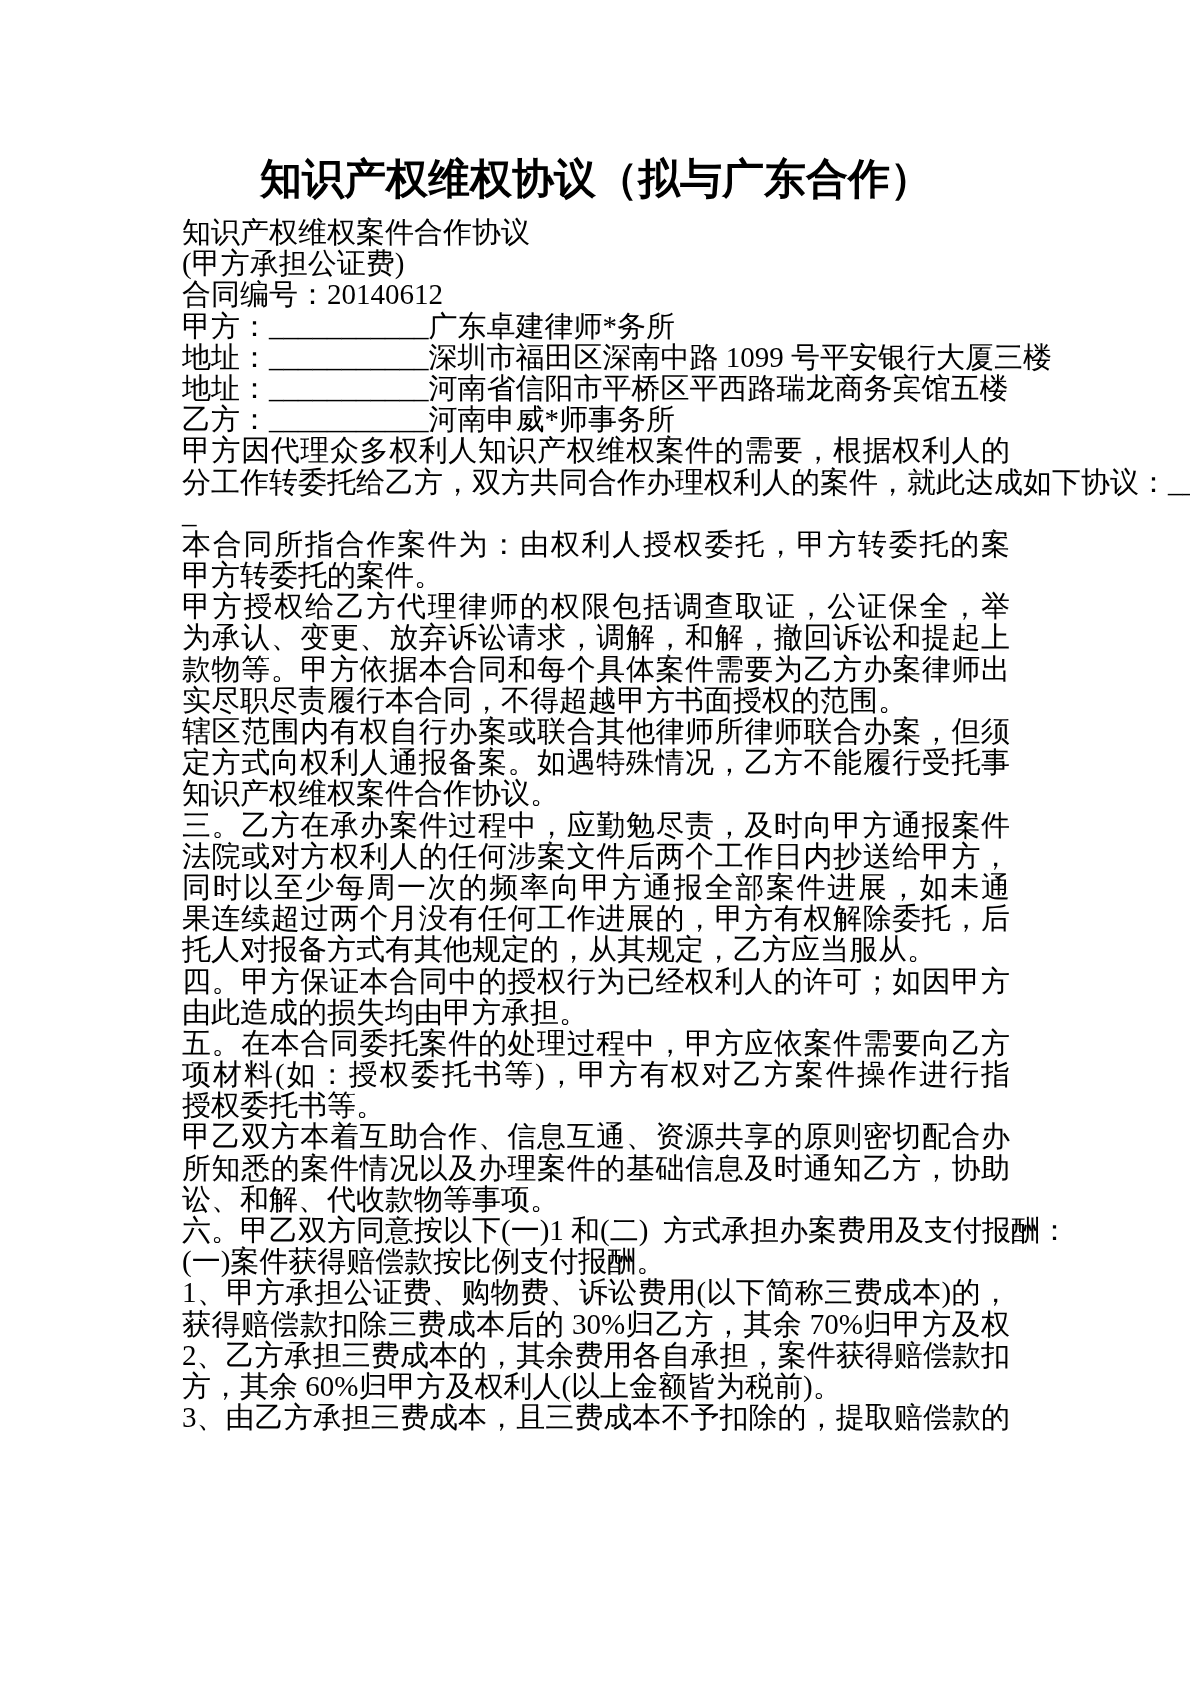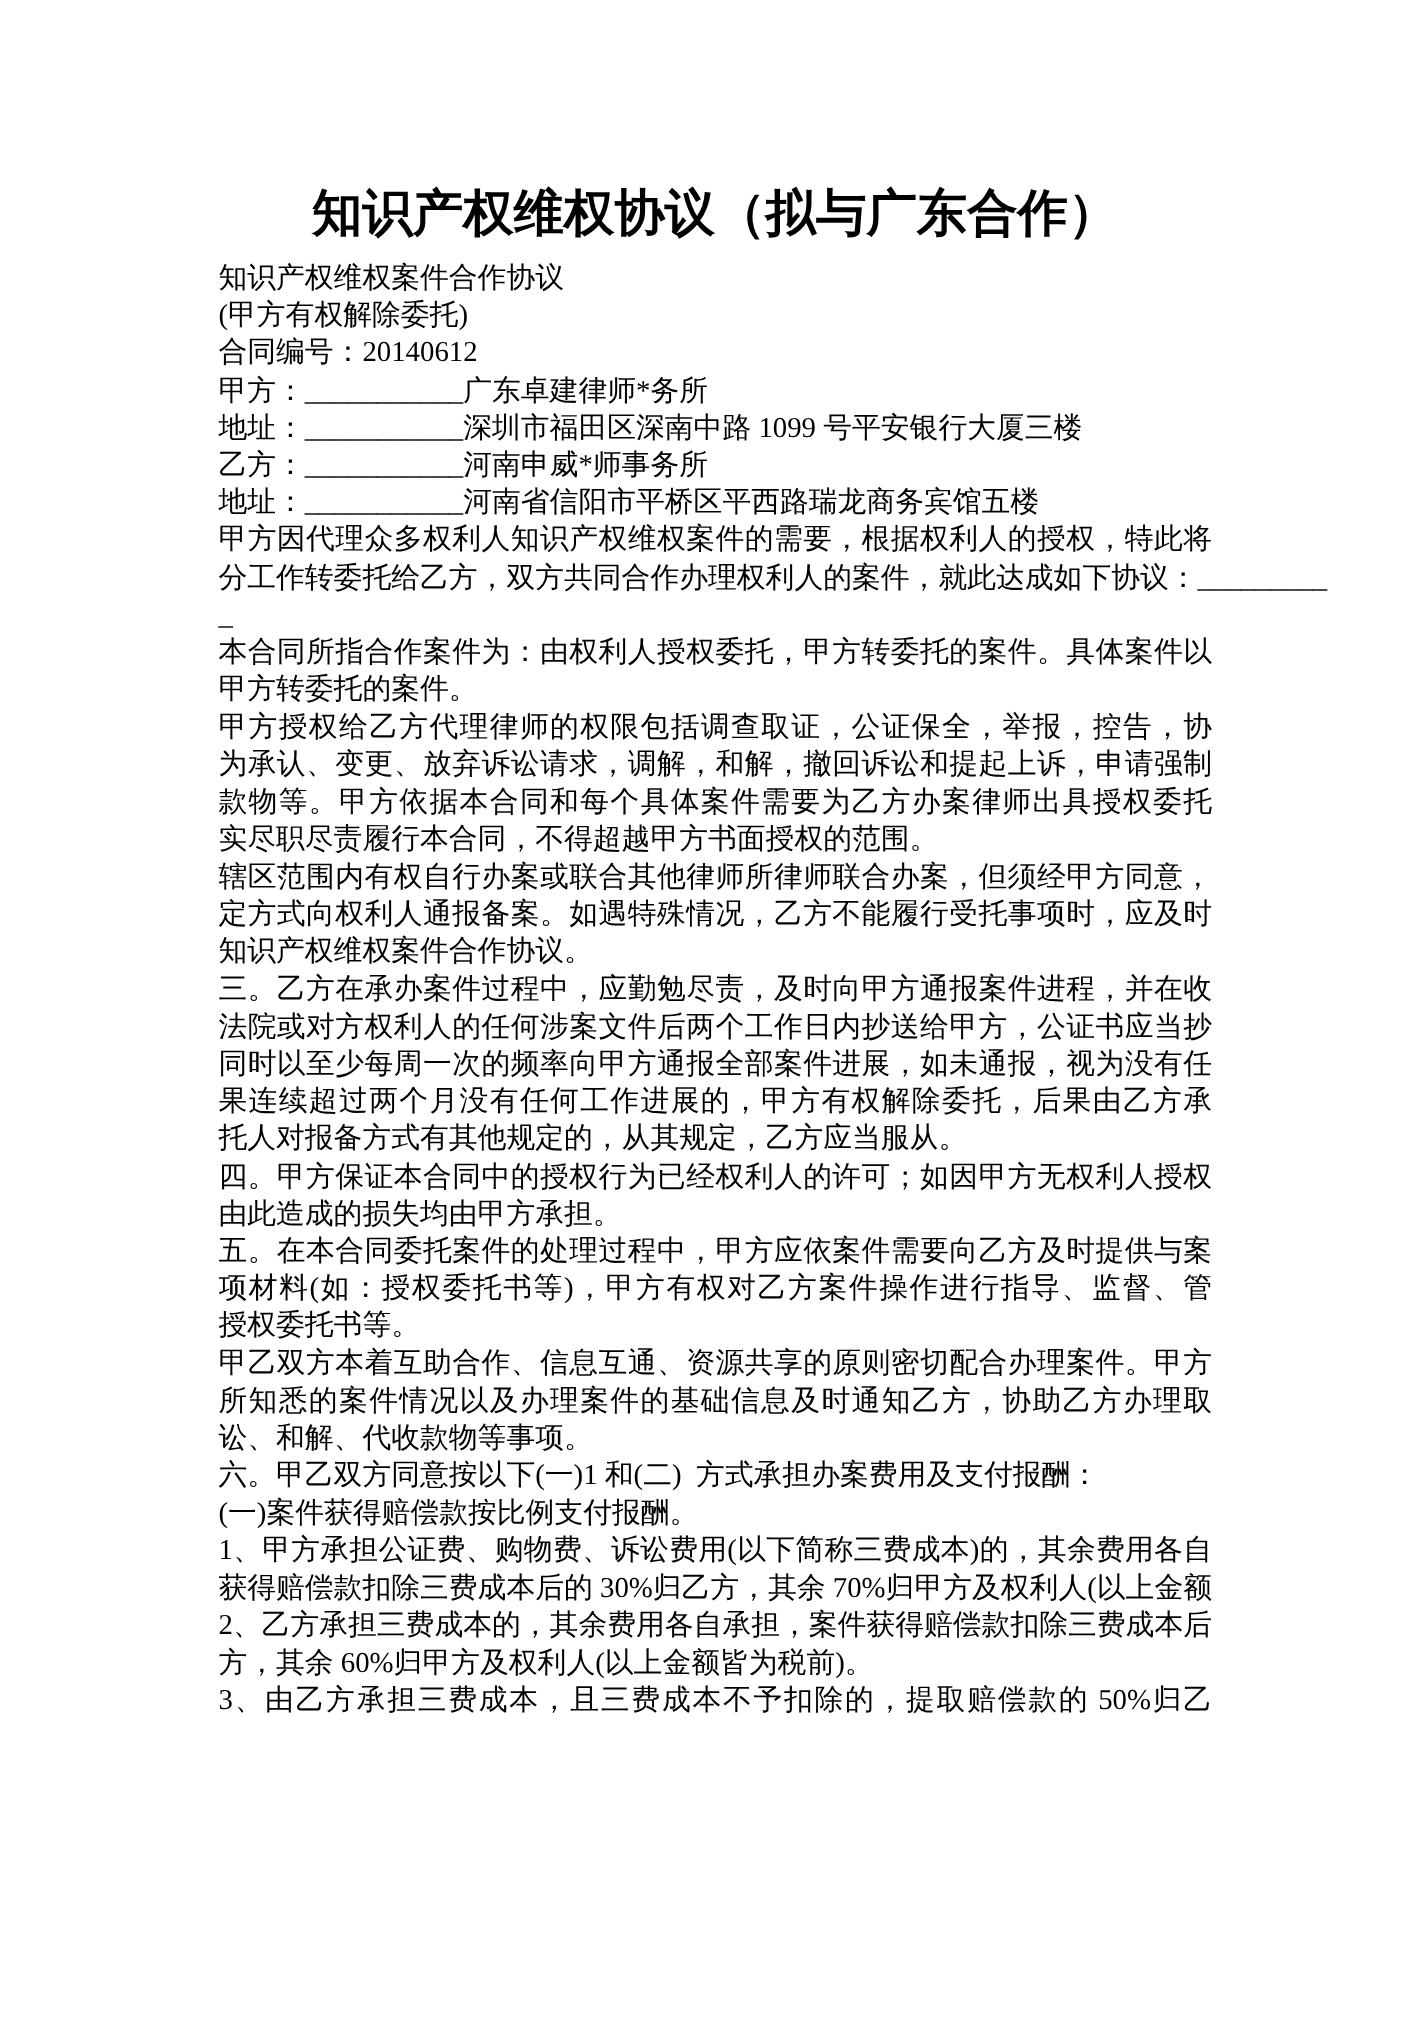--- a/index.html
+++ b/index.html
@@ -27,21 +27,21 @@
     font-weight: bold;
     line-height: 58px;
     text-align: center;
     white-space: nowrap;
     margin-bottom: 9px;
   }
   .doc-body {
     width: 828px;
   }
   .line {
-    font-size: 24px;
+    font-size: 29px;
     line-height: 31.2px;
     height: 31.2px;
     white-space: pre;
     overflow: visible;
     text-align: left;
   }
   .line.j {
     white-space: normal;
     text-align: justify;
     text-align-last: justify;
@@ -49,26 +49,26 @@
   }
 </style>
 </head>
 <body>
 
 <div class="page">
   <div class="content">
     <div class="doc-title">知识产权维权协议（拟与广东合作）</div>
     <div class="doc-body">
         <div class="line">知识产权维权案件合作协议</div>
-        <div class="line">(甲方有权解除委托)</div>
+        <div class="line">(甲方承担公证费)</div>
         <div class="line">合同编号：20140612</div>
         <div class="line">甲方：___________广东卓建律师*务所</div>
         <div class="line">地址：___________深圳市福田区深南中路 1099 号平安银行大厦三楼</div>
+        <div class="line">地址：___________河南省信阳市平桥区平西路瑞龙商务宾馆五楼</div>
         <div class="line">乙方：___________河南申威*师事务所</div>
-        <div class="line">地址：___________河南省信阳市平桥区平西路瑞龙商务宾馆五楼</div>
         <div class="line j">甲方因代理众多权利人知识产权维权案件的需要，根据权利人的授权，特此将有关案件部</div>
         <div class="line">分工作转委托给乙方，双方共同合作办理权利人的案件，就此达成如下协议：_________</div>
         <div class="line">_</div>
         <div class="line j">本合同所指合作案件为：由权利人授权委托，甲方转委托的案件。具体案件以补充协议书</div>
         <div class="line">甲方转委托的案件。</div>
         <div class="line j">甲方授权给乙方代理律师的权限包括调查取证，公证保全，举报，控告，协商，诉讼，代</div>
         <div class="line j">为承认、变更、放弃诉讼请求，调解，和解，撤回诉讼和提起上诉，申请强制执行，代收</div>
         <div class="line j">款物等。甲方依据本合同和每个具体案件需要为乙方办案律师出具授权委托书。乙方应切</div>
         <div class="line">实尽职尽责履行本合同，不得超越甲方书面授权的范围。</div>
         <div class="line j">辖区范围内有权自行办案或联合其他律师所律师联合办案，但须经甲方同意，并按甲方指</div>

